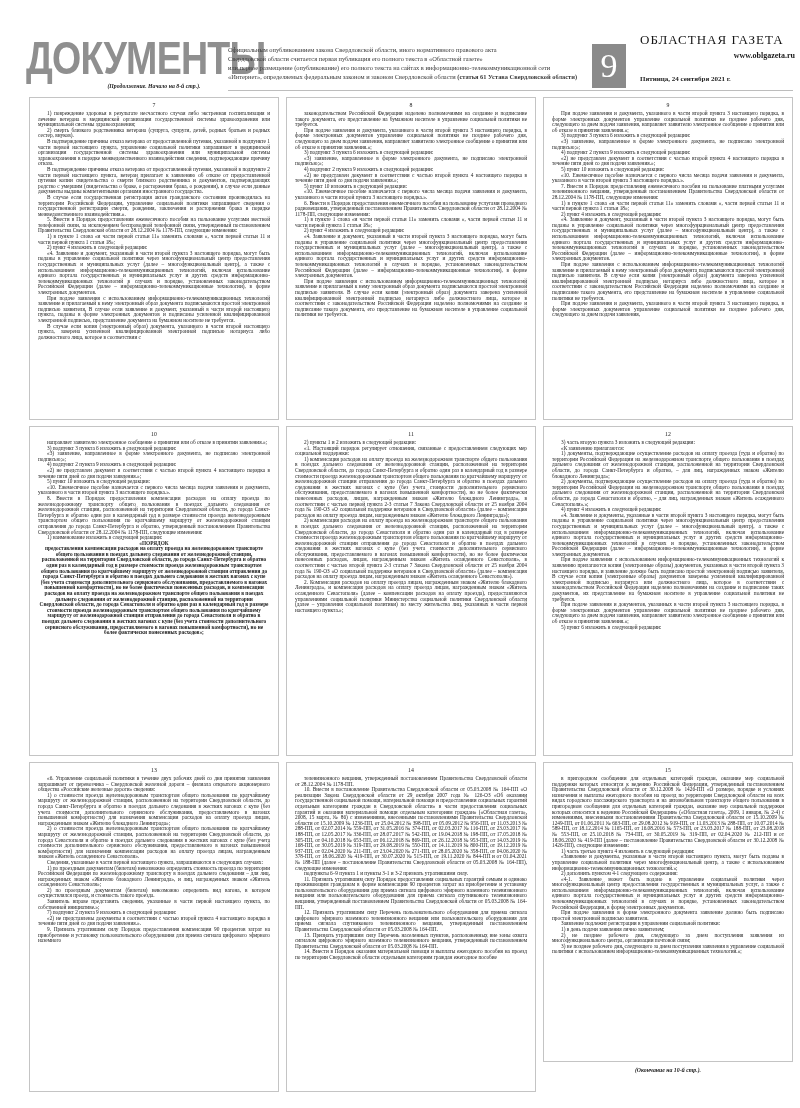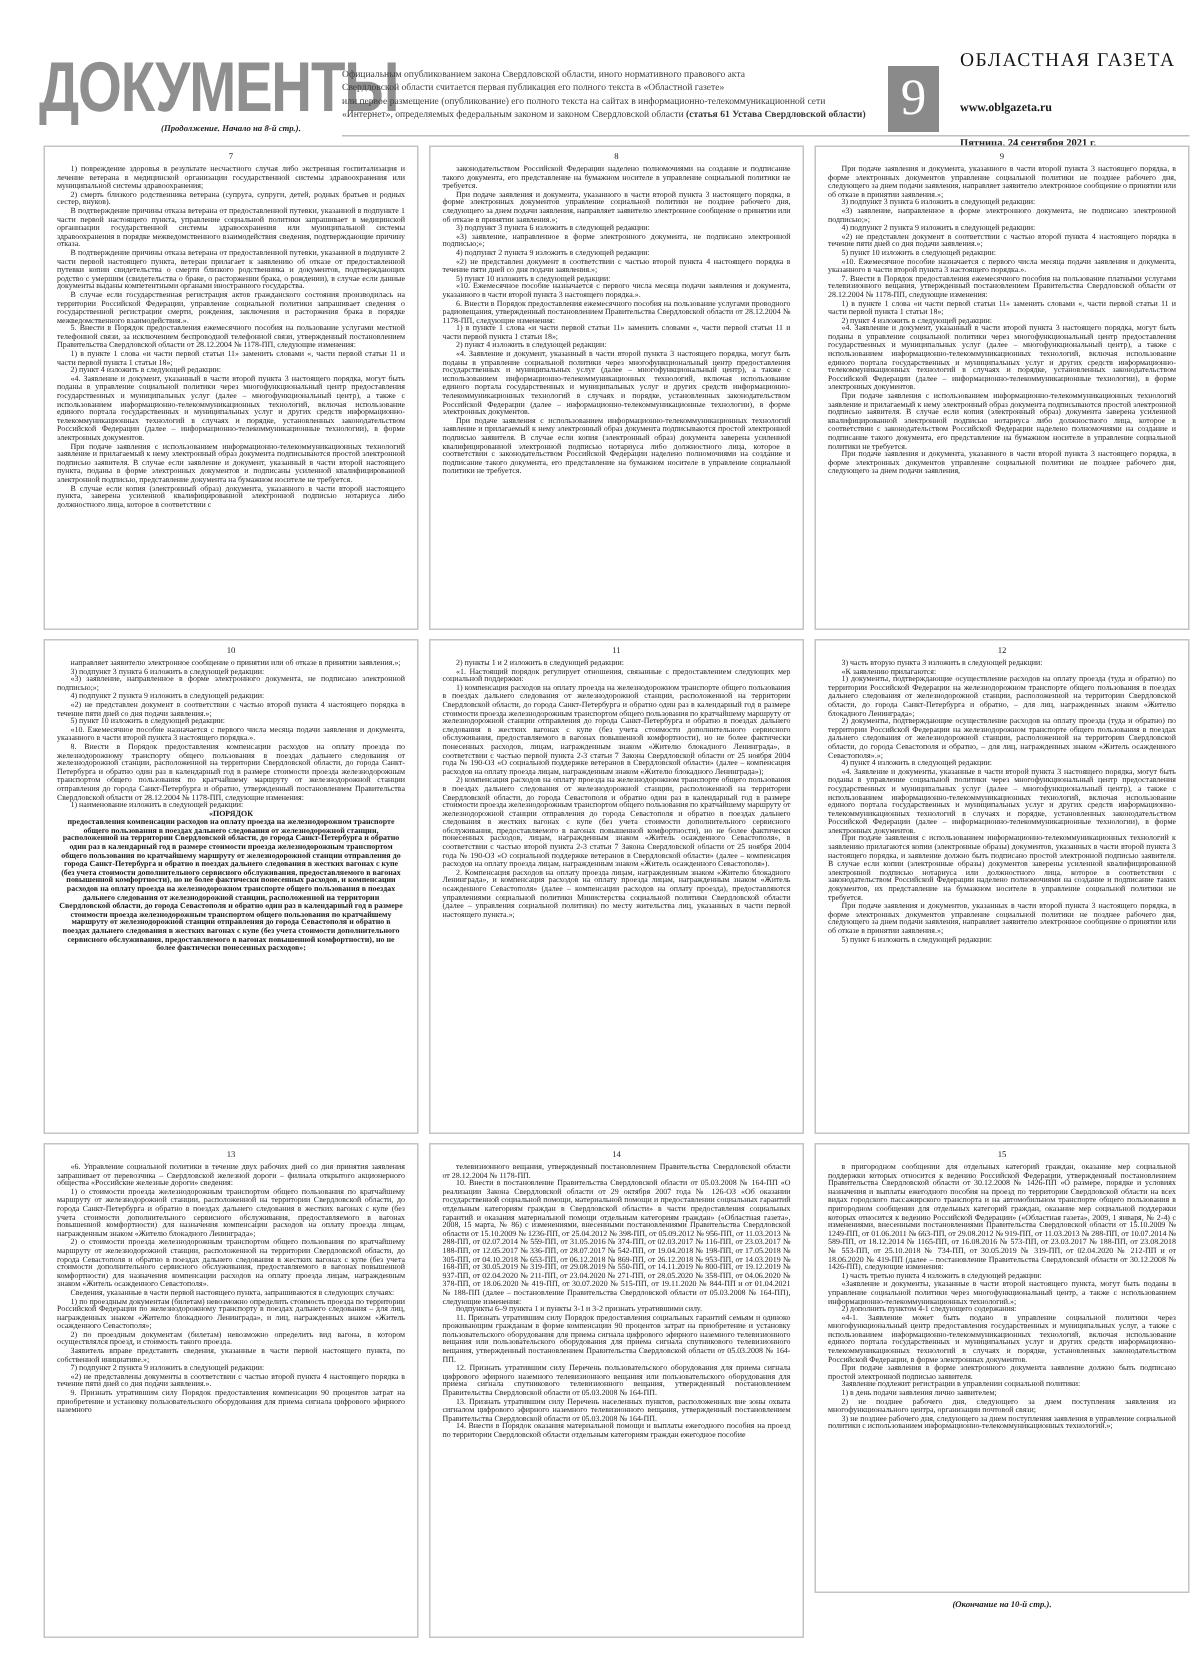--- a/index.html
+++ b/index.html
@@ -10,21 +10,21 @@
          font-weight:700;font-size:47px;line-height:47px;color:#8f8f8f;
          transform:scaleX(.80);transform-origin:left top;letter-spacing:-1px;}
   .subtitle{position:absolute;left:228px;top:45px;width:360px;font-size:6.4px;
             line-height:9px;color:#3a3a3a;}
   .subtitle .b{font-weight:700;}
   .pagenum{position:absolute;left:592px;top:44px;width:34px;height:44px;background:#8a8a8a;
            color:#ffffff;font-size:34px;line-height:44px;text-align:center;
            font-family:"Liberation Serif",serif;}
   .paper{position:absolute;left:640px;top:32px;width:155px;}
   .paper-name{font-size:13px;letter-spacing:1px;color:#151515;}
-  .paper-site{font-size:8px;font-weight:700;margin-top:19px;}
+  .paper-site{font-size:8px;font-weight:700;margin-top:3px;text-align:right;}
   .paper-date{font-size:7px;font-weight:700;margin-top:15px;color:#222;}
   .rule{position:absolute;left:228px;top:90px;width:565px;height:1px;background:#bdbdbd;}
   .cont-note{position:absolute;left:29px;top:83px;width:250px;text-align:center;
              font-size:5.8px;font-style:italic;font-weight:700;color:#222;}
   
   .grid{position:absolute;left:29px;top:97px;display:grid;
         grid-template-columns:250px 250px 250px;column-gap:7px;row-gap:6px;}
   .box{border:1px solid #c4c4c4;background:#fff;box-sizing:border-box;
        padding:4px 8px 6px 8px;overflow:hidden;}
   .r1{height:323px;}

